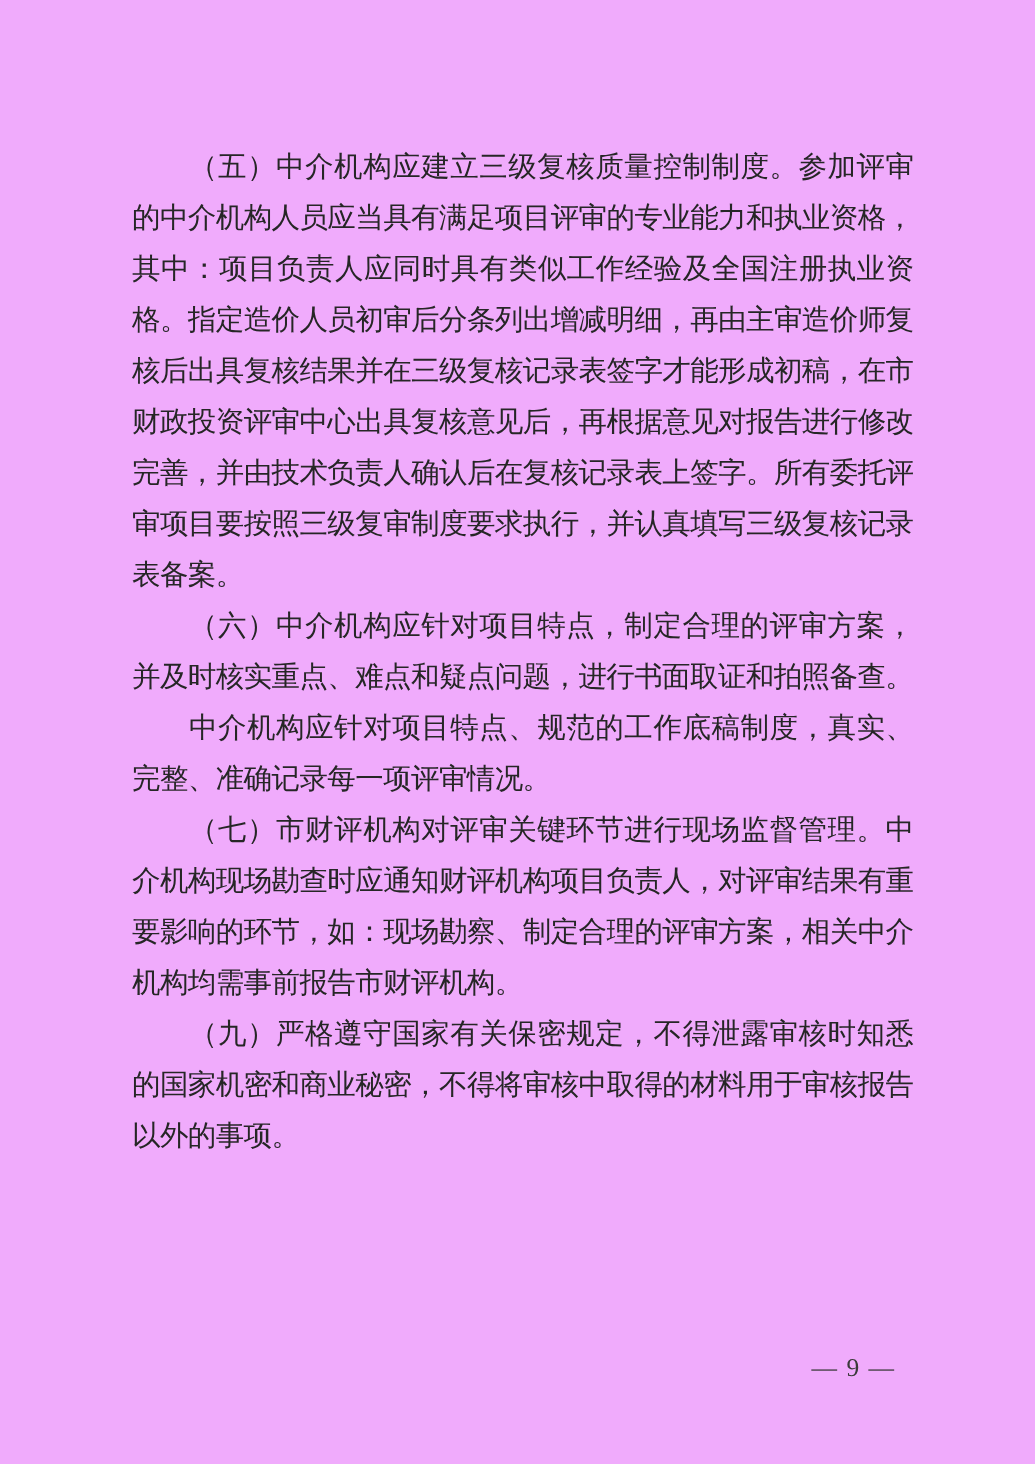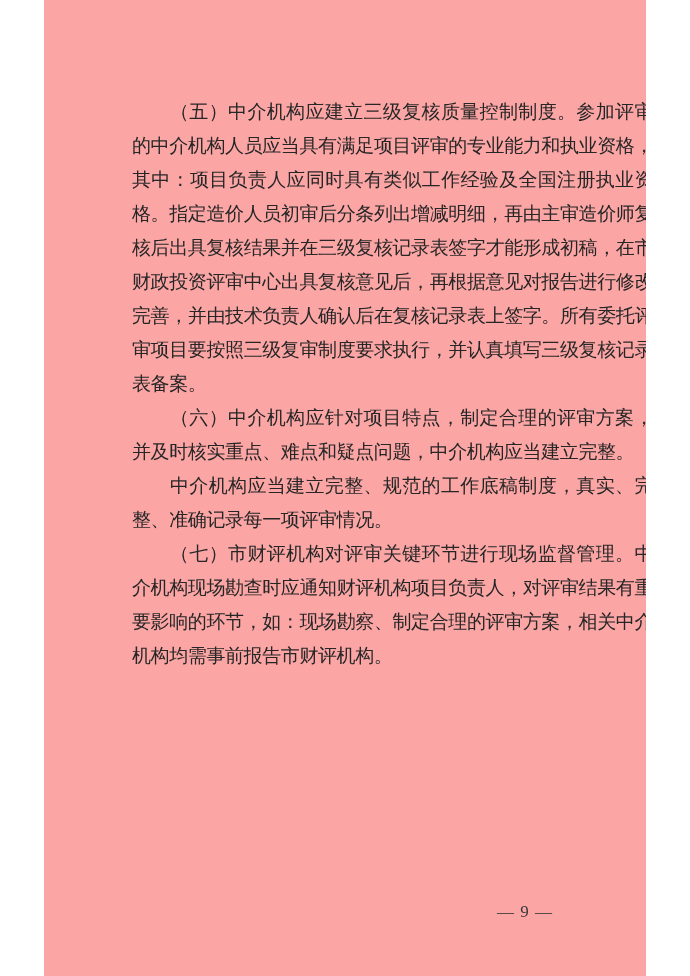--- a/index.html
+++ b/index.html
@@ -2,24 +2,24 @@
 <html lang="zh"><head>
 <meta charset="utf-8">
 <style>
   html, body {
     margin: 0;
     padding: 0;
     background: #ffffff;
   }
   .page {
     position: relative;
-    width: 602px;
+    width: 690px;
     height: 976px;
     margin: 0 auto;
-    background: #fca5a5;
+    background: #f0abfc;
     overflow: hidden;
     font-family: "Liberation Serif", "DejaVu Serif", serif;
     color: #262626;
   }
   .doc-body {
     position: absolute;
     left: 88px;
     top: 95px;
     width: 521px;
     text-align: justify;
@@ -49,22 +49,23 @@
     font-family: "Liberation Serif", "DejaVu Serif", serif;
   }
 </style>
 </head>
 <body>
 
 <div class="page">
 
   <div class="doc-body">
     <p>（五）中介机构应建立三级复核质量控制制度。参加评审的中介机构人员应当具有满足项目评审的专业能力和执业资格，其中：项目负责人应同时具有类似工作经验及全国注册执业资格。指定造价人员初审后分条列出增减明细，再由主审造价师复核后出具复核结果并在三级复核记录表签字才能形成初稿，在市财政投资评审中心出具复核意见后，再根据意见对报告进行修改完善，并由技术负责人确认后在复核记录表上签字。所有委托评审项目要按照三级复审制度要求执行，并认真填写三级复核记录表备案。</p>
-    <p>（六）中介机构应针对项目特点，制定合理的评审方案，并及时核实重点、难点和疑点问题，中介机构应当建立完整。</p>
-    <p>中介机构应当建立完整、规范的工作底稿制度，真实、完整、准确记录每一项评审情况。</p>
+    <p>（六）中介机构应针对项目特点，制定合理的评审方案，并及时核实重点、难点和疑点问题，进行书面取证和拍照备查。</p>
+    <p>中介机构应针对项目特点、规范的工作底稿制度，真实、完整、准确记录每一项评审情况。</p>
     <p>（七）市财评机构对评审关键环节进行现场监督管理。中介机构现场勘查时应通知财评机构项目负责人，对评审结果有重要影响的环节，如：现场勘察、制定合理的评审方案，相关中介机构均需事前报告市财评机构。</p>
+    <p>（九）严格遵守国家有关保密规定，不得泄露审核时知悉的国家机密和商业秘密，不得将审核中取得的材料用于审核报告以外的事项。</p>
   </div>
 
   <div class="page-footer">
     <span>— 9 —</span>
   </div>
 
 </div>
 
 </body></html>

